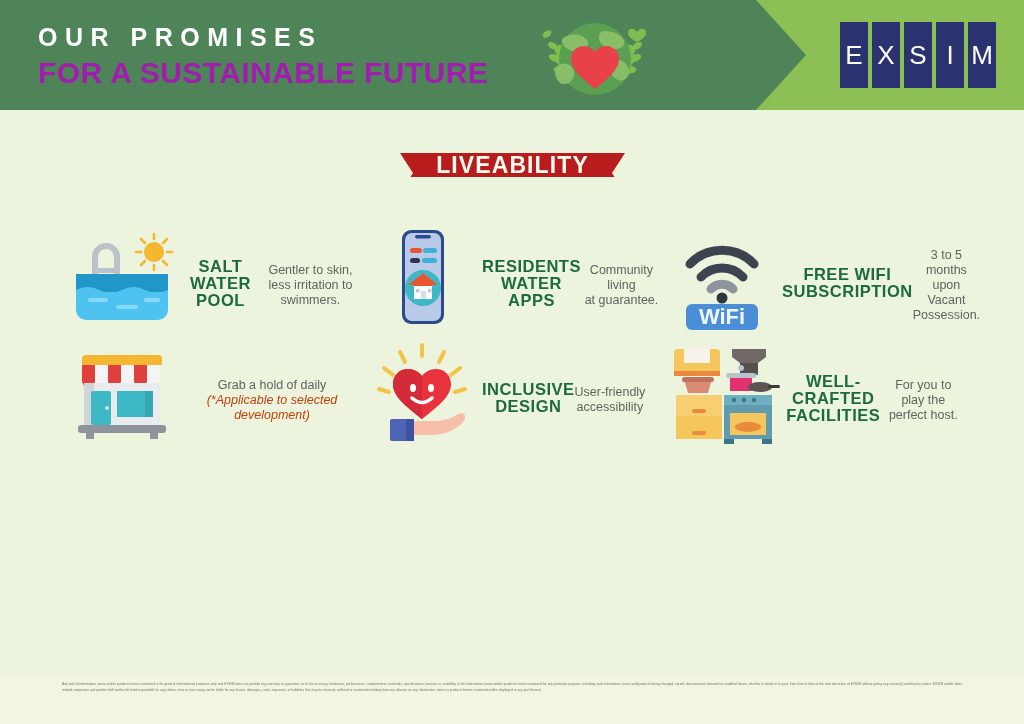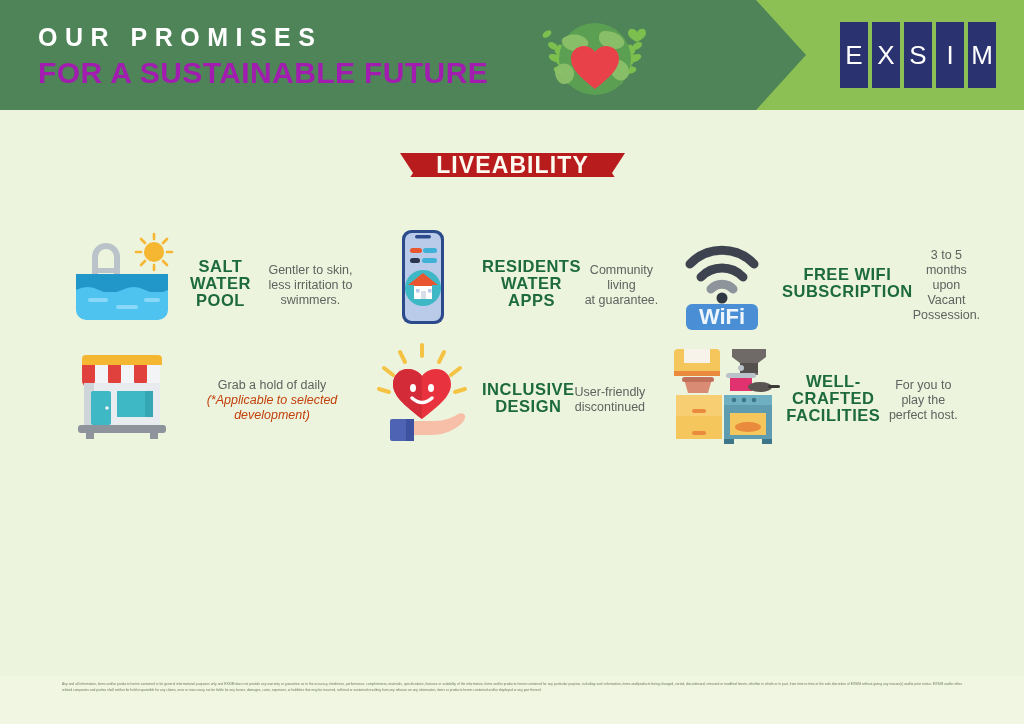--- a/index.html
+++ b/index.html
@@ -426,21 +426,21 @@
           <rect x="28" y="76" width="22" height="22" rx="2" fill="#4f63b5"></rect>
           <rect x="44" y="76" width="8" height="22" fill="#3f52a0"></rect>
         </svg>
       </div>
       <div class="cell-title">
         <div>INCLUSIVE</div>
         <div>DESIGN</div>
       </div>
       <div class="cell-desc">
         <div>User-friendly</div>
-        <div>discontinued</div>
+        <div>accessibility</div>
       </div>
     </div>
 
     <div class="cell row2">
       <div class="icon-box">
         <svg viewBox="0 0 120 102" width="120" height="102">
 
           <path d="M16 6 h38 a4 4 0 0 1 4 4 v18 h-46 v-18 a4 4 0 0 1 4 -4 Z" fill="#f5c65b"></path>
           <rect x="22" y="6" width="26" height="14" fill="#f7f3ea"></rect>
           <rect x="12" y="28" width="46" height="5" fill="#ea8a3c"></rect>

